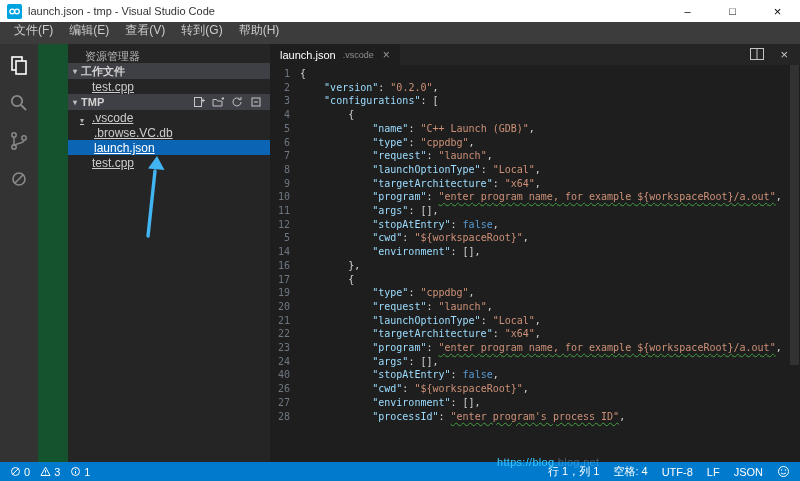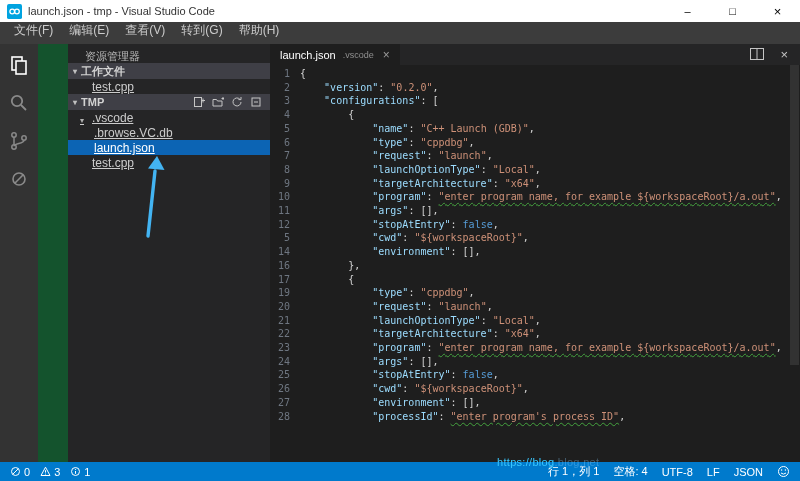--- a/index.html
+++ b/index.html
@@ -308,21 +308,21 @@
           </div>
           <div class="code-line">
             <span class="ln">23</span>
             <span class="lc"><span class="tok-p">            </span><span class="tok-k">"program"</span><span class="tok-p">:</span><span class="tok-p"> </span><span class="tok-w">"enter program name, for example ${workspaceRoot}/a.out"</span><span class="tok-p">,</span></span>
           </div>
           <div class="code-line">
             <span class="ln">24</span>
             <span class="lc"><span class="tok-p">            </span><span class="tok-k">"args"</span><span class="tok-p">:</span><span class="tok-p"> [],</span></span>
           </div>
           <div class="code-line">
-            <span class="ln">25</span>
+            <span class="ln">40</span>
             <span class="lc"><span class="tok-p">            </span><span class="tok-k">"stopAtEntry"</span><span class="tok-p">:</span><span class="tok-p"> </span><span class="tok-b">false</span><span class="tok-p">,</span></span>
           </div>
           <div class="code-line">
             <span class="ln">26</span>
             <span class="lc"><span class="tok-p">            </span><span class="tok-k">"cwd"</span><span class="tok-p">:</span><span class="tok-p"> </span><span class="tok-s">"${workspaceRoot}"</span><span class="tok-p">,</span></span>
           </div>
           <div class="code-line">
             <span class="ln">27</span>
             <span class="lc"><span class="tok-p">            </span><span class="tok-k">"environment"</span><span class="tok-p">:</span><span class="tok-p"> [],</span></span>
           </div>

